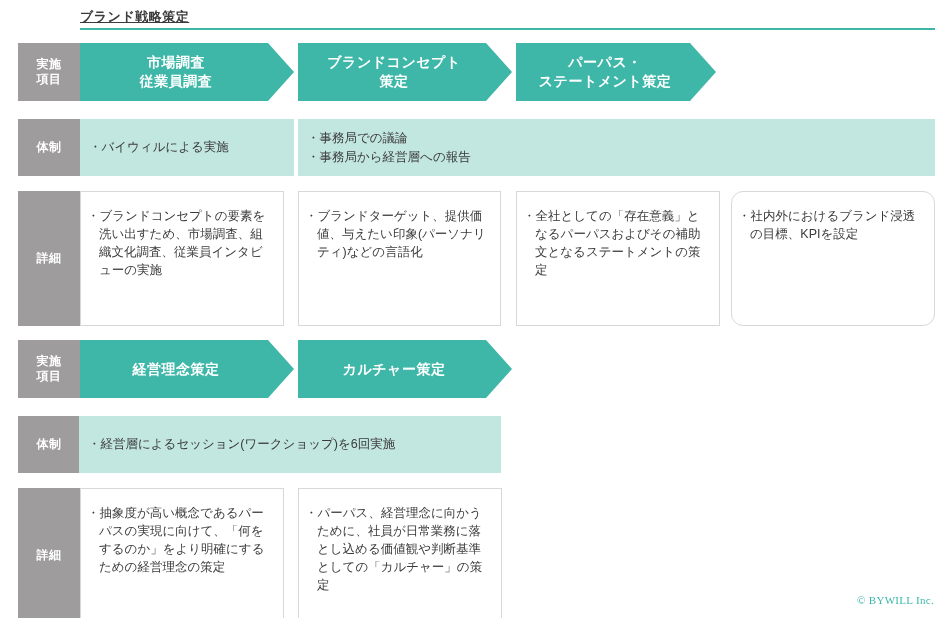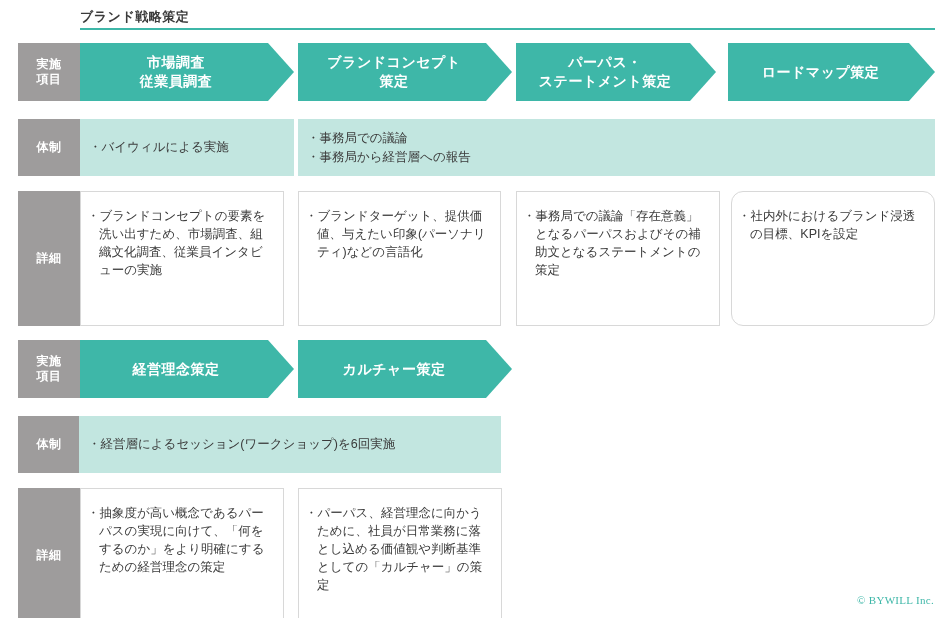--- a/index.html
+++ b/index.html
@@ -15,20 +15,21 @@
     position: relative;
     overflow: hidden;
   }
 
   
   .title-wrap {
     position: absolute;
     left: 80px;
     top: 8px;
     width: 855px;
+    text-decoration: underline;
   }
   .title-text {
     font-size: 13px;
     font-weight: bold;
     color: #3b3b3b;
     letter-spacing: 0.5px;
     line-height: 17px;
     padding-bottom: 3px;
   }
   .title-rule {
@@ -161,42 +162,41 @@
     <div class="section" id="section-1" style="top: 43px;">
       <div class="row chev-row" style="top: 0px;">
         <div class="row-label">実施
 項目</div>
         <div class="chevron" style="left: 80px; width: 214px;">市場調査
 従業員調査</div>
         <div class="chevron" style="left: 516px; width: 200px;">パーパス・
 ステートメント策定</div>
         <div class="chevron" style="left: 298px; width: 214px;">ブランドコンセプト
 策定</div>
-        <div class="chevron" style="left: 728px; width: 207px;">ロードマップ策定</div>
       </div>
       <div class="row band-row" style="top: 76px; height: 57px;">
         <div class="row-label" style="top: 0px; height: 57px;">体制</div>
         <div class="band" style="left: 80px; width: 214px; top: 0px; height: 57px;">
           <div class="bullet-line">バイウィルによる実施</div>
         </div>
         <div class="band" style="left: 298px; width: 637px; top: 0px; height: 57px;">
           <div class="bullet-line">事務局での議論</div>
           <div class="bullet-line">事務局から経営層への報告</div>
         </div>
       </div>
       <div class="row detail-row" style="top: 148px; height: 135px;">
         <div class="row-label" style="top: 0px; height: 135px;">詳細</div>
         <div class="detail-box" style="left: 80px; width: 204px; top: 0px; height: 135px;">
           <div class="bullet-line">ブランドコンセプトの要素を洗い出すため、市場調査、組織文化調査、従業員インタビューの実施</div>
         </div>
         <div class="detail-box" style="left: 298px; width: 203px; top: 0px; height: 135px;">
           <div class="bullet-line">ブランドターゲット、提供価値、与えたい印象(パーソナリティ)などの言語化</div>
         </div>
         <div class="detail-box" style="left: 516px; width: 204px; top: 0px; height: 135px;">
-          <div class="bullet-line">事務局での議論「存在意義」となるパーパスおよびその補助文となるステートメントの策定</div>
+          <div class="bullet-line">全社としての「存在意義」となるパーパスおよびその補助文となるステートメントの策定</div>
         </div>
         <div class="detail-box" style="left: 731px; width: 204px; top: 0px; height: 135px; border-radius: 12px;">
           <div class="bullet-line">社内外におけるブランド浸透の目標、KPIを設定</div>
         </div>
       </div>
     </div>
     <div class="section" id="section-2" style="top: 340px;">
       <div class="row chev-row" style="top: 0px;">
         <div class="row-label">実施
 項目</div>

